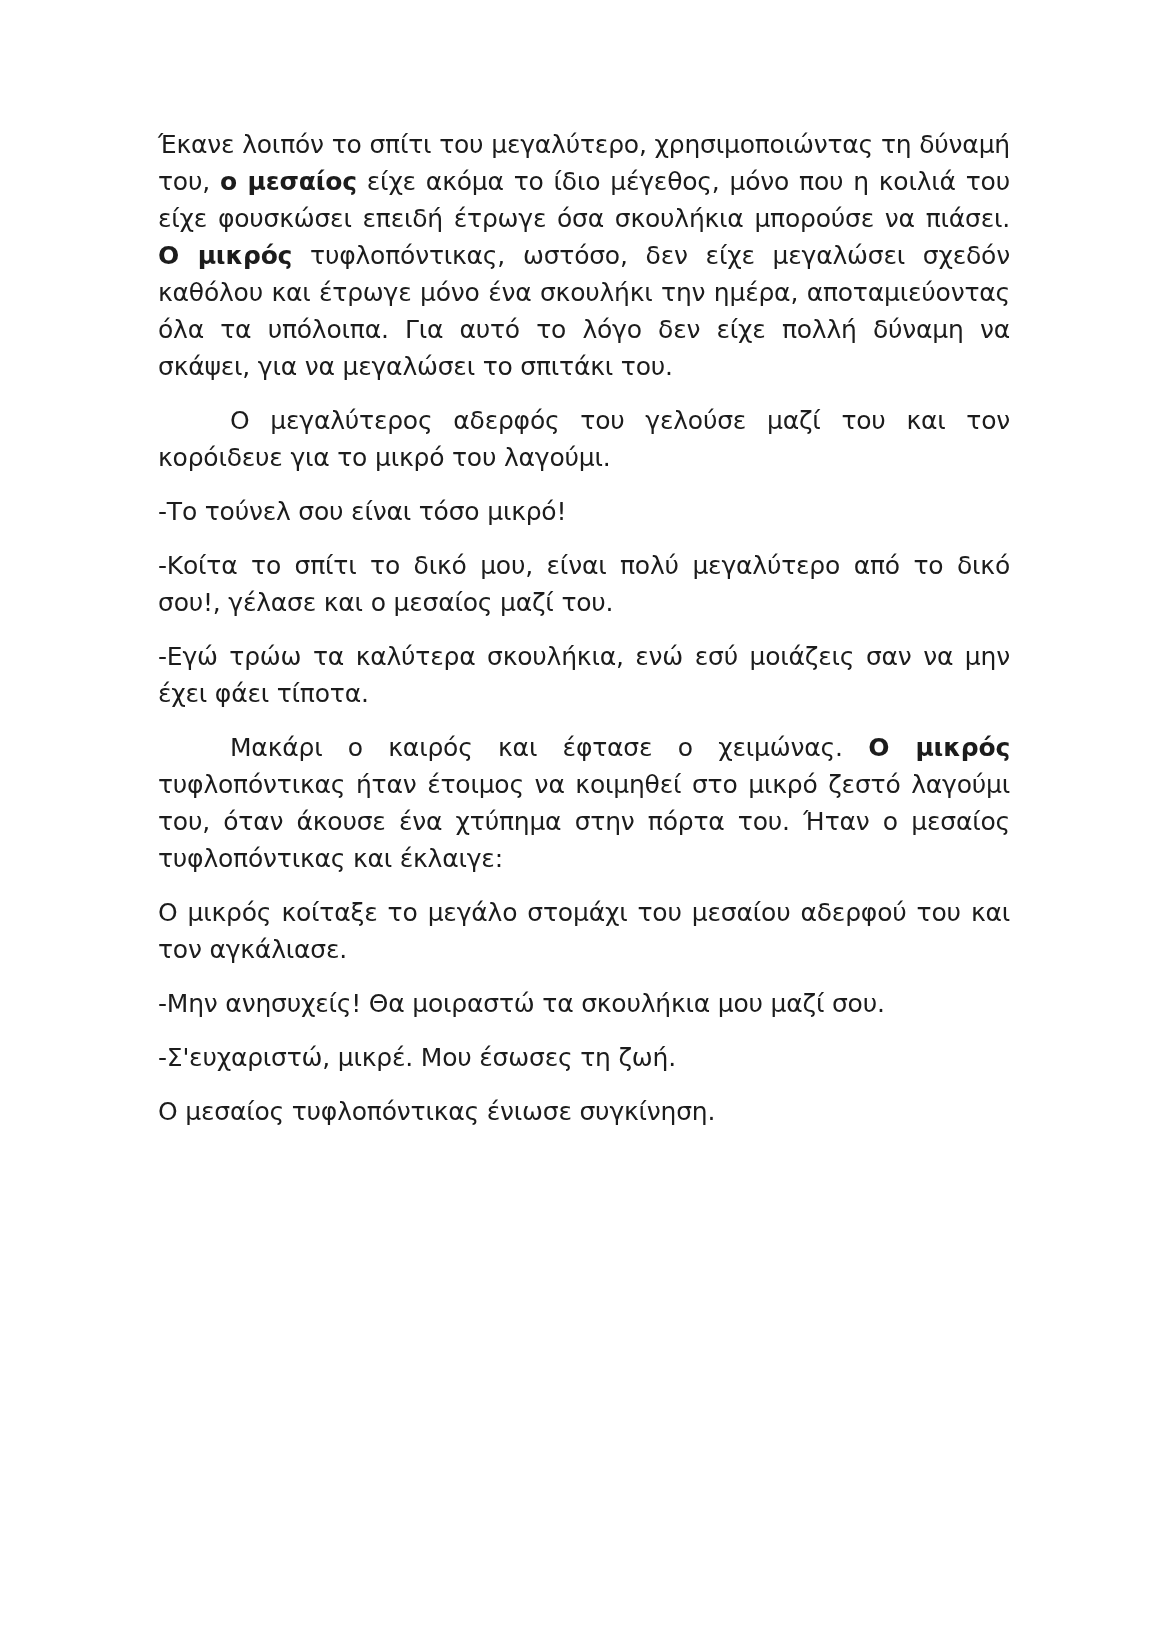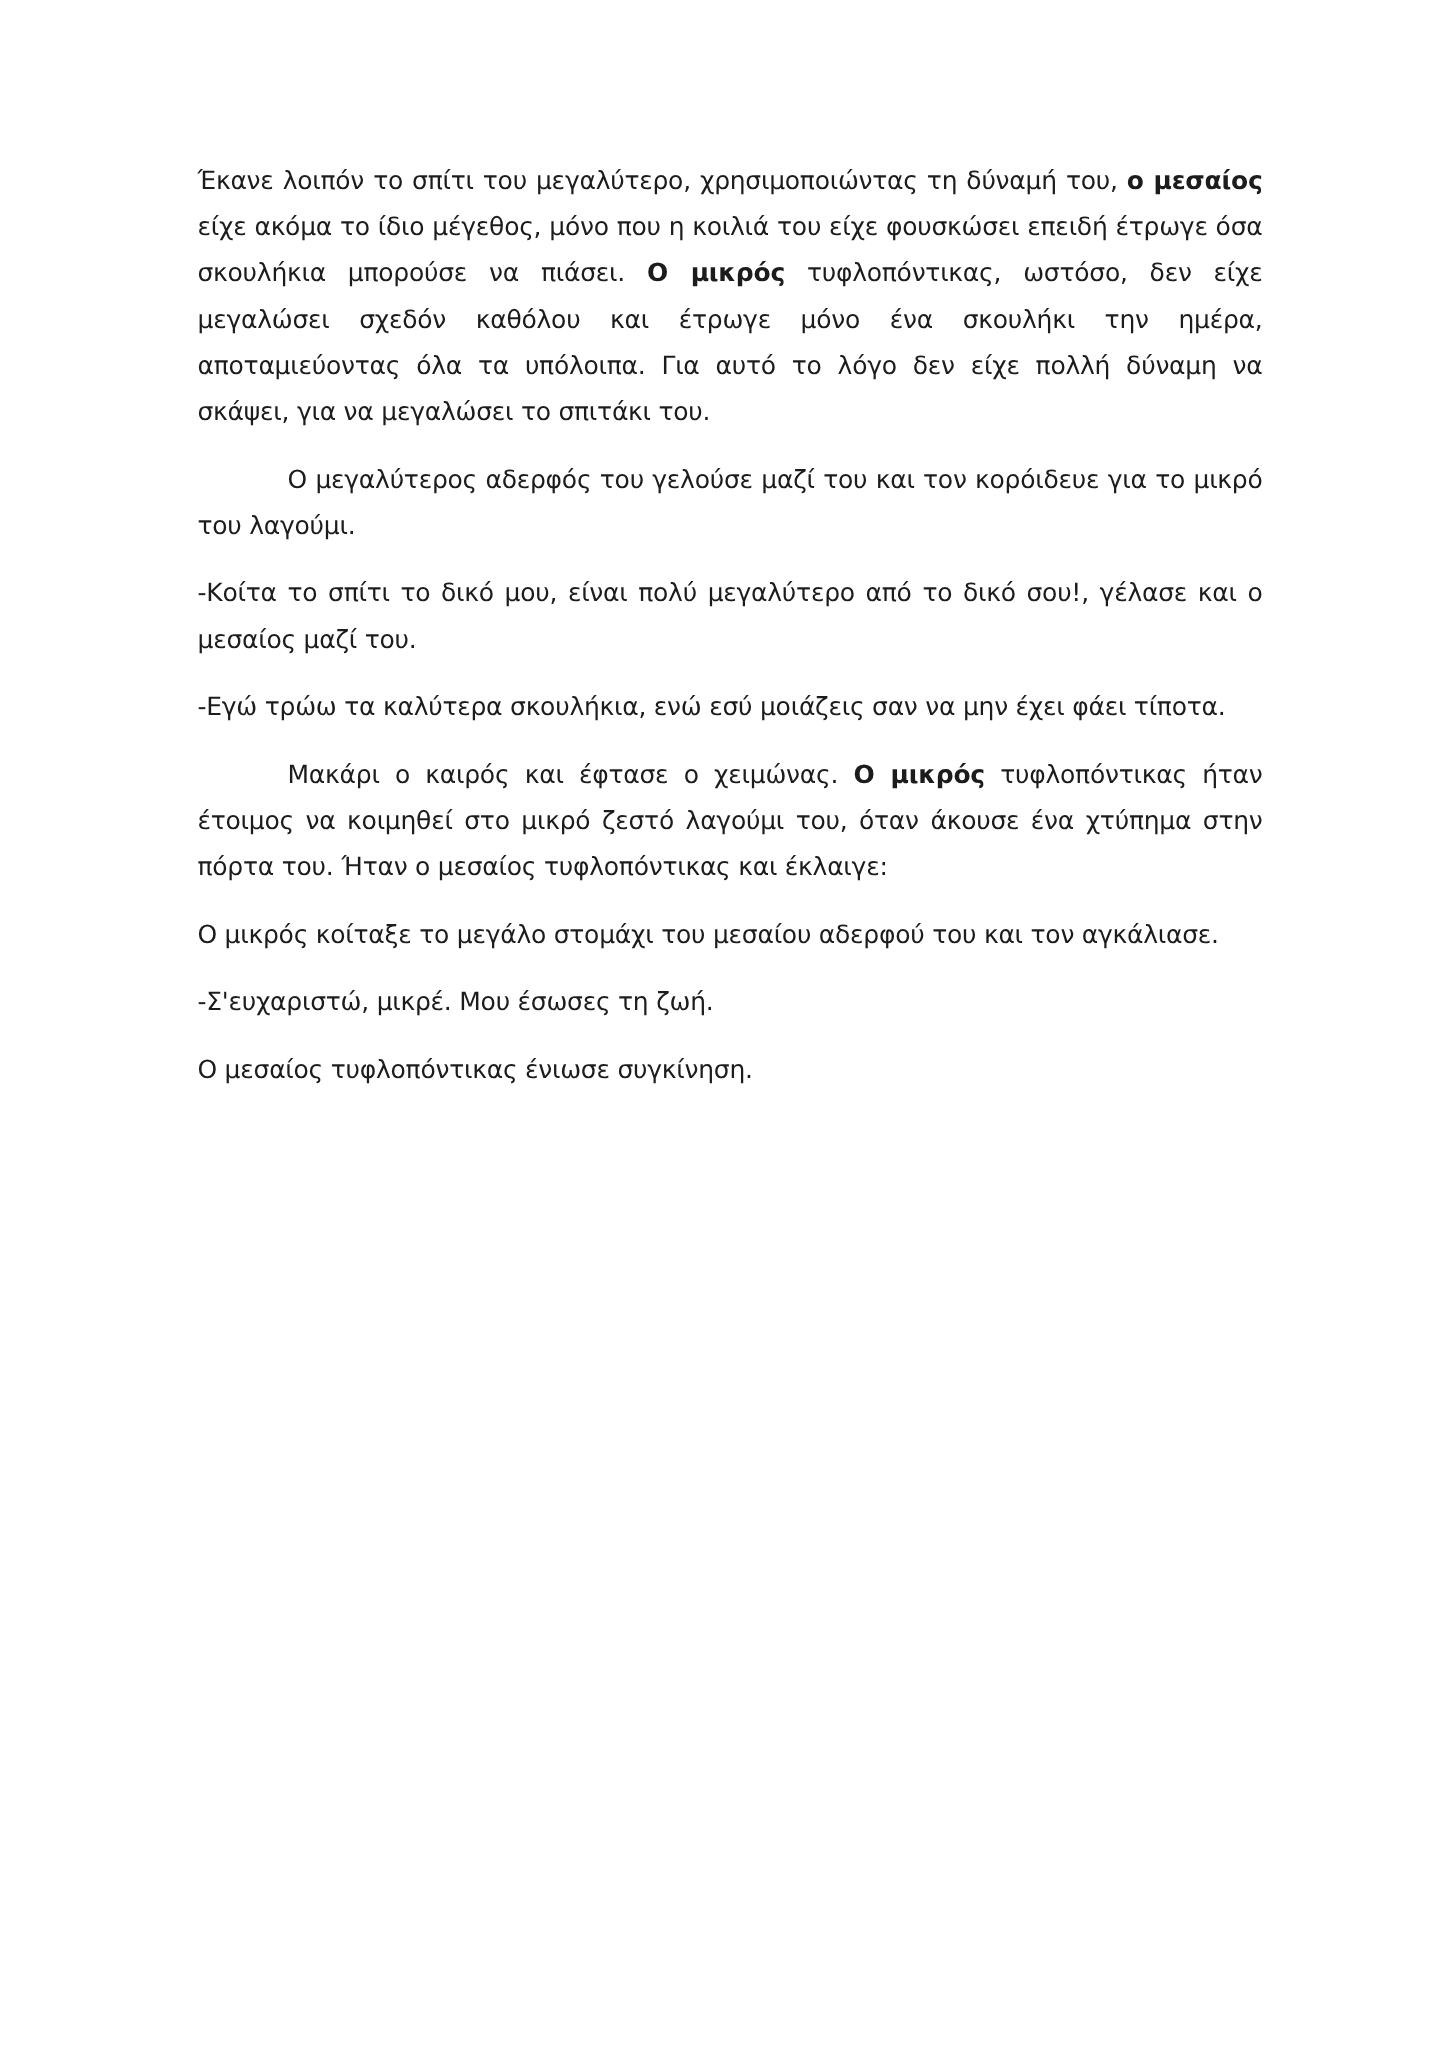--- a/index.html
+++ b/index.html
@@ -20,21 +20,21 @@
     width: 1160px;
     height: 1640px;
     background: var(--page-bg, #ffffff);
   }
   .doc-body {
     position: absolute;
     left: 158px;
     top: 126px;
     width: 852px;
     color: var(--text-color, #1c1c1c);
-    font-size: 20px;
+    font-size: 25px;
     line-height: 37px;
     text-align: justify;
     letter-spacing: -0.2px;
   }
   .para {
     margin: 0 0 17px 0;
     padding: 0;
   }
   .para.indent {
     text-indent: 72px;
@@ -43,20 +43,22 @@
     font-weight: 700;
   }
 </style>
 </head>
 <body>
 
 <div class="page">
   <div class="doc-body">
       <p class="para"><span>Έκανε λοιπόν το σπίτι του μεγαλύτερο, χρησιμοποιώντας τη δύναμή του, </span><span class="bold">ο μεσαίος</span><span> είχε ακόμα το ίδιο μέγεθος, μόνο που η κοιλιά του είχε φουσκώσει επειδή έτρωγε όσα σκουλήκια μπορούσε να πιάσει. </span><span class="bold">Ο μικρός</span><span> τυφλοπόντικας, ωστόσο, δεν είχε μεγαλώσει σχεδόν καθόλου και έτρωγε μόνο ένα σκουλήκι την ημέρα, αποταμιεύοντας όλα τα υπόλοιπα. Για αυτό το λόγο δεν είχε πολλή δύναμη να σκάψει, για να μεγαλώσει το σπιτάκι του.</span></p>
       <p class="para indent"><span>Ο μεγαλύτερος αδερφός του γελούσε μαζί του και τον κορόιδευε για το μικρό του λαγούμι.</span></p>
+      <p class="para"><span>-Το τούνελ σου είναι τόσο μικρό!</span></p>
       <p class="para"><span>-Κοίτα το σπίτι το δικό μου, είναι πολύ μεγαλύτερο από το δικό σου!, γέλασε και ο μεσαίος μαζί του.</span></p>
       <p class="para"><span>-Εγώ τρώω τα καλύτερα σκουλήκια, ενώ εσύ μοιάζεις σαν να μην έχει φάει τίποτα.</span></p>
       <p class="para indent"><span>Μακάρι ο καιρός και έφτασε ο χειμώνας. </span><span class="bold">Ο μικρός</span><span> τυφλοπόντικας ήταν έτοιμος να κοιμηθεί στο μικρό ζεστό λαγούμι του, όταν άκουσε ένα χτύπημα στην πόρτα του. Ήταν ο μεσαίος τυφλοπόντικας και έκλαιγε:</span></p>
       <p class="para"><span>Ο μικρός κοίταξε το μεγάλο στομάχι του μεσαίου αδερφού του και τον αγκάλιασε.</span></p>
+      <p class="para"><span>-Μην ανησυχείς! Θα μοιραστώ τα σκουλήκια μου μαζί σου.</span></p>
       <p class="para"><span>-Σ'ευχαριστώ, μικρέ. Μου έσωσες τη ζωή.</span></p>
       <p class="para"><span>Ο μεσαίος τυφλοπόντικας ένιωσε συγκίνηση.</span></p>
     </div>
 </div>
 
 </body></html>

